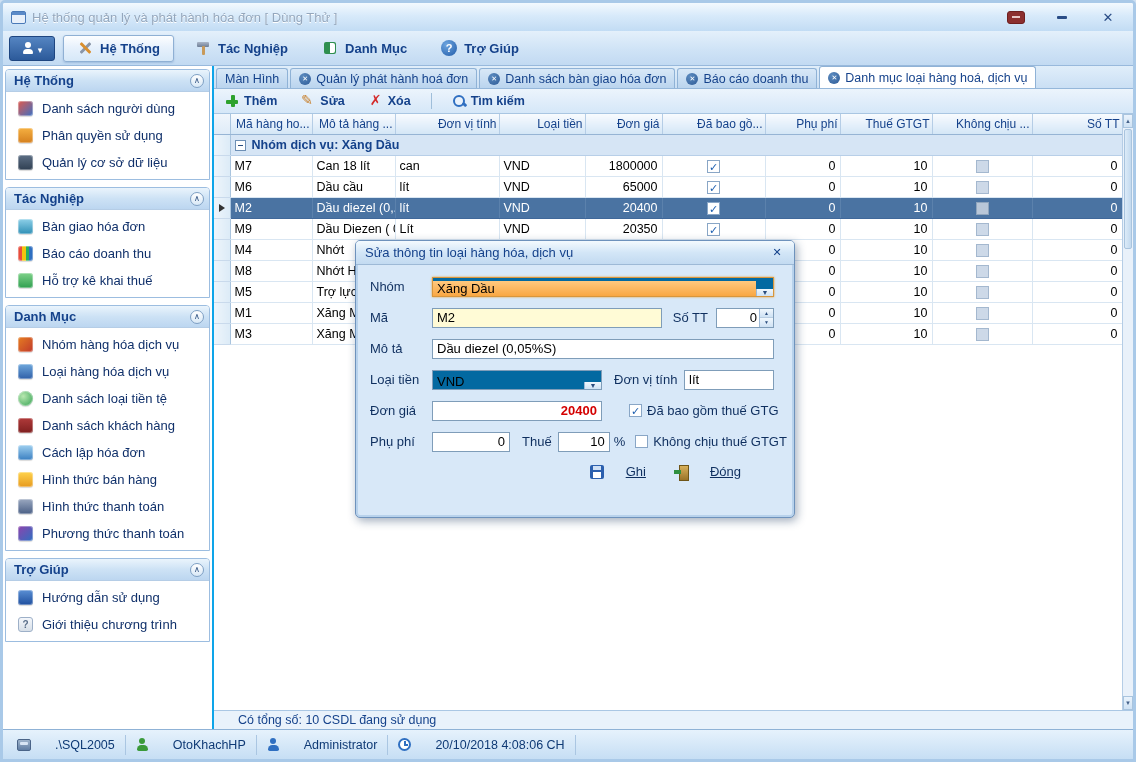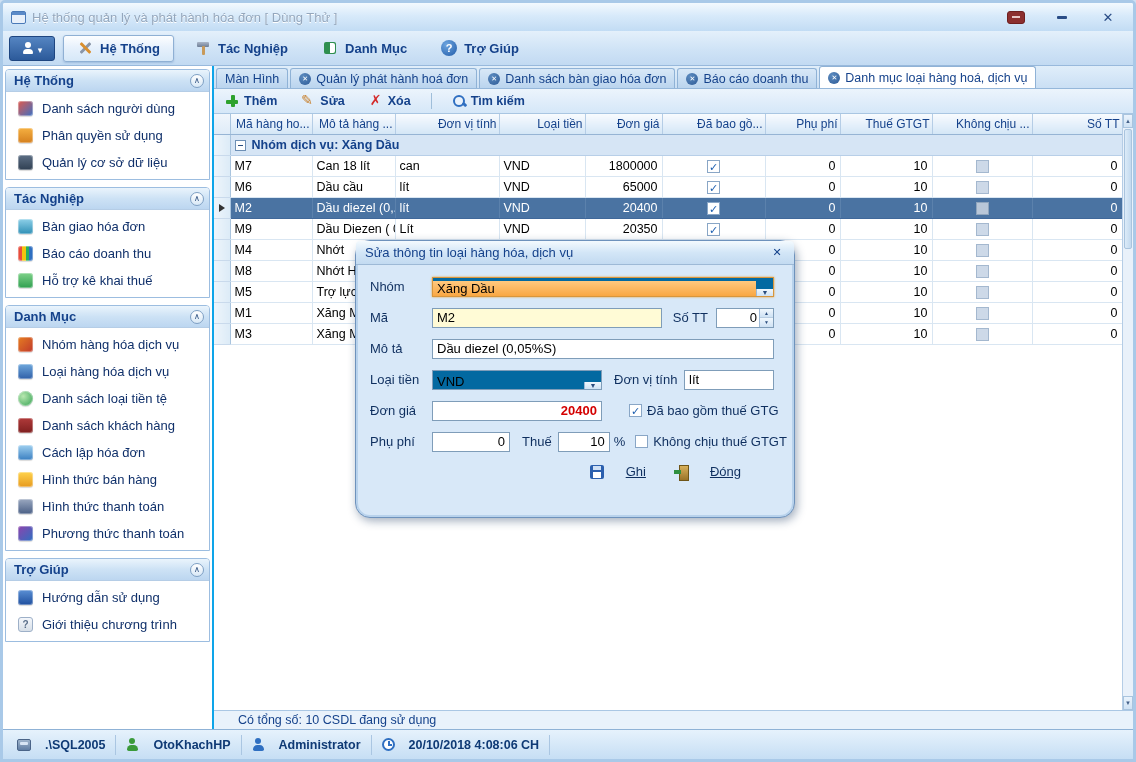--- a/index.html
+++ b/index.html
@@ -110,34 +110,34 @@
 .vscroll{width:11px;border-left:1px solid #b5cde6;background:#e9f1fa;display:flex;flex-direction:column}
 .varrow{height:14px;background:linear-gradient(#eaf3fc,#cfe2f4);border:1px solid #a9c4de;display:flex;align-items:center;justify-content:center;color:#44618a;font-size:6px;flex-shrink:0}
 .varrow.up::after{content:"▲"}
 .varrow.down::after{content:"▼"}
 .vtrack{flex:1;padding:1px}
 .vthumb{height:120px;background:linear-gradient(90deg,#dcebf8,#c2d9ef);border:1px solid #a9c4de;border-radius:2px}
 .statusmsg{height:19px;background:#e9f2fb;border-top:1px solid #aac7e4;color:#15428b;font-size:12.5px;display:flex;align-items:center;padding:0 24px;flex-shrink:0}
 
 
 .statusbar{height:30px;background:linear-gradient(#e6f2fc,#c6def4);border-top:1px solid #8fb2d6;display:flex;align-items:center;padding:0 4px;flex-shrink:0}
-.seg{display:flex;align-items:center;gap:14px;padding:0 10px;height:20px;border-right:1px solid #aac6e2;color:#0f3a75;font-weight:bold;font-size:12.5px;white-space:nowrap}
+.seg{display:flex;align-items:center;gap:24px;padding:0 10px;height:20px;border-right:1px solid #aac6e2;color:#0f3a75;font-weight:normal;font-size:12.5px;white-space:nowrap}
 .server-icon{width:14px;height:12px;background:linear-gradient(#9fb4cc,#5f7da3);border-radius:2px;position:relative;border:1px solid #4a6488}
 .server-icon::after{content:"";position:absolute;left:2px;top:2px;right:2px;height:3px;background:#d7e5f4;border-radius:1px}
 .person-icon{position:relative;width:13px;height:13px}
 .person-icon::before{content:"";position:absolute;top:0;left:3px;width:6px;height:6px;border-radius:50%;background:var(--pc,#2f6fc1)}
 .person-icon::after{content:"";position:absolute;bottom:0;left:1px;width:11px;height:6px;border-radius:5px 5px 2px 2px;background:var(--pc,#2f6fc1)}
 .person-icon.green{--pc:#3a9a3a}
 .person-icon.blue{--pc:#2f6fc1}
 .clock-icon{width:13px;height:13px;border-radius:50%;border:2px solid #2f6fc1;background:#fff;position:relative}
 .clock-icon::before{content:"";position:absolute;left:4px;top:1px;width:2px;height:4px;background:#2f6fc1}
 .clock-icon::after{content:"";position:absolute;left:4px;top:4px;width:4px;height:2px;background:#2f6fc1}
 
 
-.dialog{position:absolute;left:352px;top:237px;width:440px;height:278px;background:#d8e8f8;border:1px solid #6e92bc;border-radius:15px;box-shadow:2px 3px 10px rgba(20,50,90,.4),inset 0 0 0 2px #b8d2ec;z-index:20;display:flex;flex-direction:column}
+.dialog{position:absolute;left:352px;top:237px;width:440px;height:278px;background:#d8e8f8;border:1px solid #6e92bc;border-radius:5px;box-shadow:2px 3px 10px rgba(20,50,90,.4),inset 0 0 0 2px #b8d2ec;z-index:20;display:flex;flex-direction:column}
 .dlg-title{height:24px;display:flex;align-items:center;padding:0 9px;background:linear-gradient(#f4fafe,#d3e6f7 50%,#c2daf1);border-bottom:1px solid #9db9d6;border-radius:4px 4px 0 0;color:#15428b;flex-shrink:0}
 .dlg-close{margin-left:auto;color:#15428b;font-size:11px;font-weight:bold;width:16px;text-align:center}
 .dlg-close::after{content:"✕"}
 .dlg-body{flex:1;padding:11px 20px 0 14px}
 .dlg-row{display:flex;align-items:center;height:21px;margin-bottom:10px}
 .dlg-label{width:62px;flex-shrink:0;color:#0f2f5f}
 .txt{height:20px;border:1px solid #7f9db9;background:#fff;font:13px "Liberation Sans","DejaVu Sans",sans-serif;padding:0 4px;color:#000;outline:none}
 .w-ma{width:230px;background:#fffbd6}
 .w-mota{flex:1;min-width:0}
 .w-lit{width:90px;margin-left:auto}

